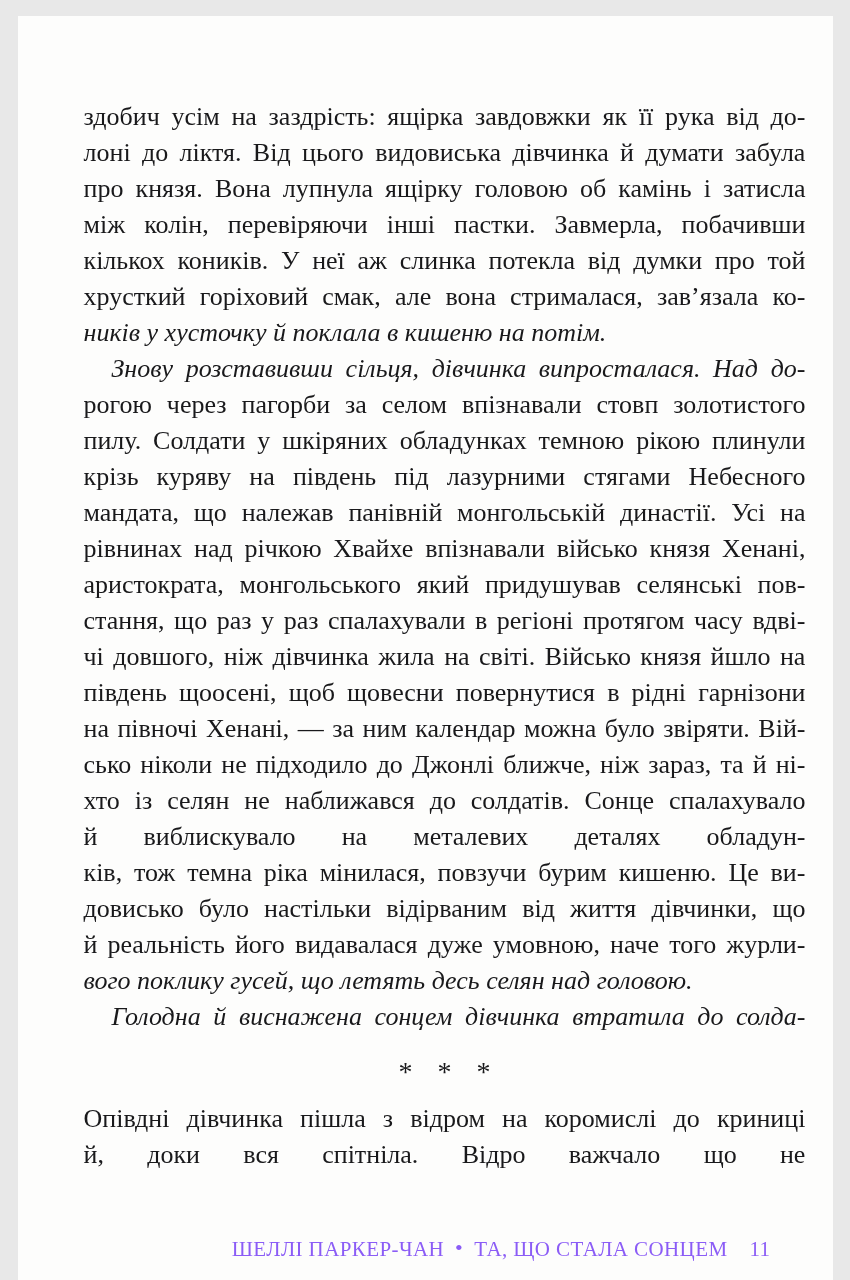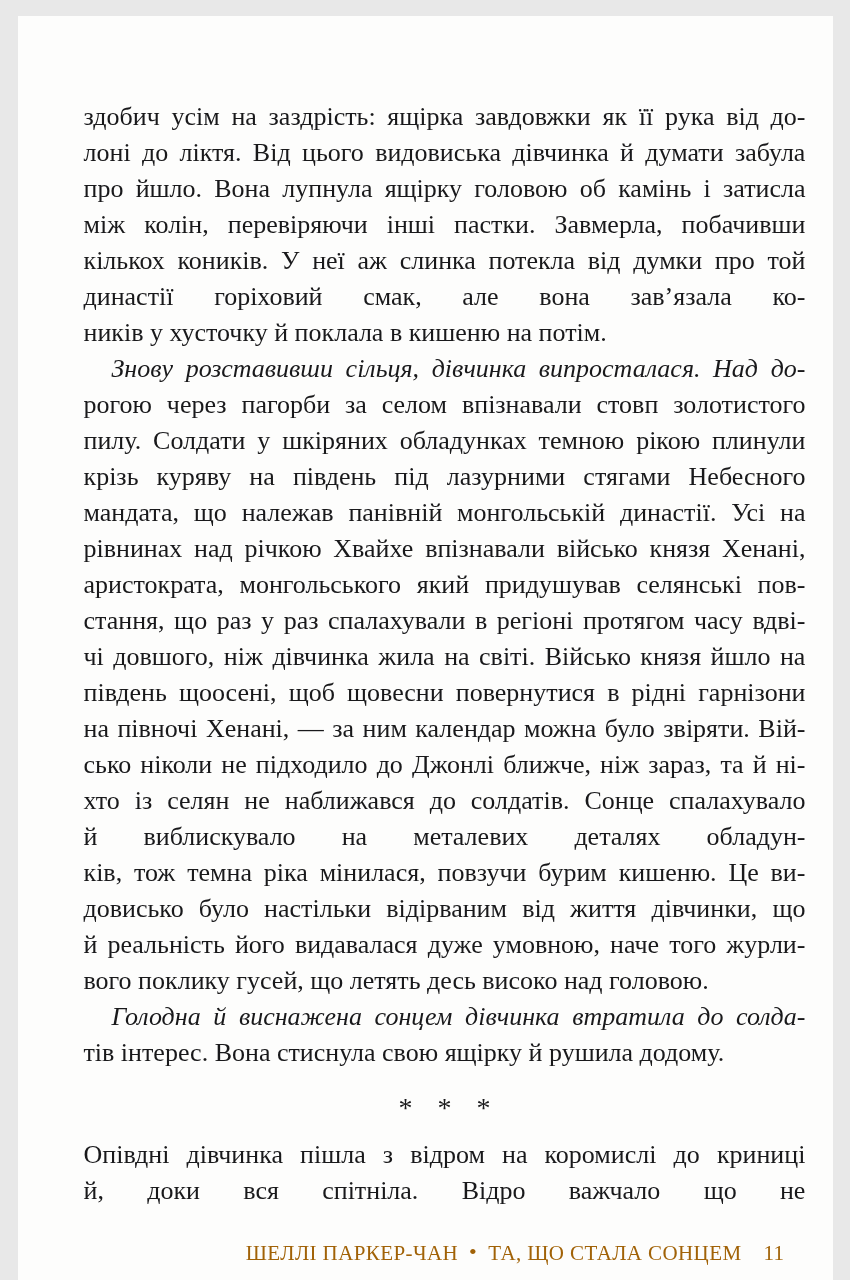--- a/index.html
+++ b/index.html
@@ -21,42 +21,42 @@
     font-size: 26px;
   }
   .paragraph { margin: 0; }
   .line {
     height: 36px;
     line-height: 36px;
     display: flex;
     justify-content: space-between;
     white-space: nowrap;
   }
-  .line.plain { display: block; justify-content: flex-start; }
+  .line.plain { display: block; justify-content: flex-start; font-style: italic; }
   .line.indent { padding-left: 28px; font-style: italic; }
   .separator {
     height: 36px;
     line-height: 36px;
     margin: 16px 0 14px 0;
     text-align: center;
     font-size: 28px;
     letter-spacing: 9px;
     text-indent: 9px; 
     transform: translateY(3px);
     color: #1a1a1c;
   }
   .running-footer {
     position: absolute;
     top: 1220px;
-    right: 48px;
+    right: 62px;
     font-size: 21px;
-    line-height: 33px;
+    line-height: 26px;
     letter-spacing: 0.4px;
     white-space: nowrap;
-    color: #a16207;
+    color: #8b5cf6;
   }
   .running-footer .bullet {
     display: inline-block;
     margin: 0 11px;
     font-size: 22px;
     transform: translateY(-1px);
   }
   .running-footer .pagenum { margin-left: 22px; }
 </style>
 </head>
@@ -86,21 +86,21 @@
           <span>Від</span>
           <span>цього</span>
           <span>видовиська</span>
           <span>дівчинка</span>
           <span>й</span>
           <span>думати</span>
           <span>забула</span>
         </div>
         <div class="line">
           <span>про</span>
-          <span>йшло.</span>
+          <span>князя.</span>
           <span>Вона</span>
           <span>лупнула</span>
           <span>ящірку</span>
           <span>головою</span>
           <span>об</span>
           <span>камінь</span>
           <span>і</span>
           <span>затисла</span>
         </div>
         <div class="line">
@@ -119,25 +119,26 @@
           <span>неї</span>
           <span>аж</span>
           <span>слинка</span>
           <span>потекла</span>
           <span>від</span>
           <span>думки</span>
           <span>про</span>
           <span>той</span>
         </div>
         <div class="line">
-          <span>династії</span>
+          <span>хрусткий</span>
           <span>горіховий</span>
           <span>смак,</span>
           <span>але</span>
           <span>вона</span>
+          <span>стрималася,</span>
           <span>зав’язала</span>
           <span>ко-</span>
         </div>
         <div class="line plain">ників у хусточку й поклала в кишеню на потім.</div>
       </div>
       <div class="paragraph">
         <div class="line indent">
           <span>Знову</span>
           <span>розставивши</span>
           <span>сільця,</span>
@@ -312,34 +313,33 @@
           <span>й</span>
           <span>реальність</span>
           <span>його</span>
           <span>видавалася</span>
           <span>дуже</span>
           <span>умовною,</span>
           <span>наче</span>
           <span>того</span>
           <span>журли-</span>
         </div>
-        <div class="line plain">вого поклику гусей, що летять десь високо над головою.</div>
+        <div class="line plain">вого поклику гусей, що летять десь селян над головою.</div>
       </div>
       <div class="paragraph">
         <div class="line indent">
           <span>Голодна</span>
           <span>й</span>
           <span>виснажена</span>
           <span>сонцем</span>
           <span>дівчинка</span>
           <span>втратила</span>
           <span>до</span>
           <span>солда-</span>
         </div>
-        <div class="line plain">тів інтерес. Вона стиснула свою ящірку й рушила додому.</div>
       </div>
       <div class="separator">* * *</div>
       <div class="paragraph">
         <div class="line">
           <span>Опівдні</span>
           <span>дівчинка</span>
           <span>пішла</span>
           <span>з</span>
           <span>відром</span>
           <span>на</span>

